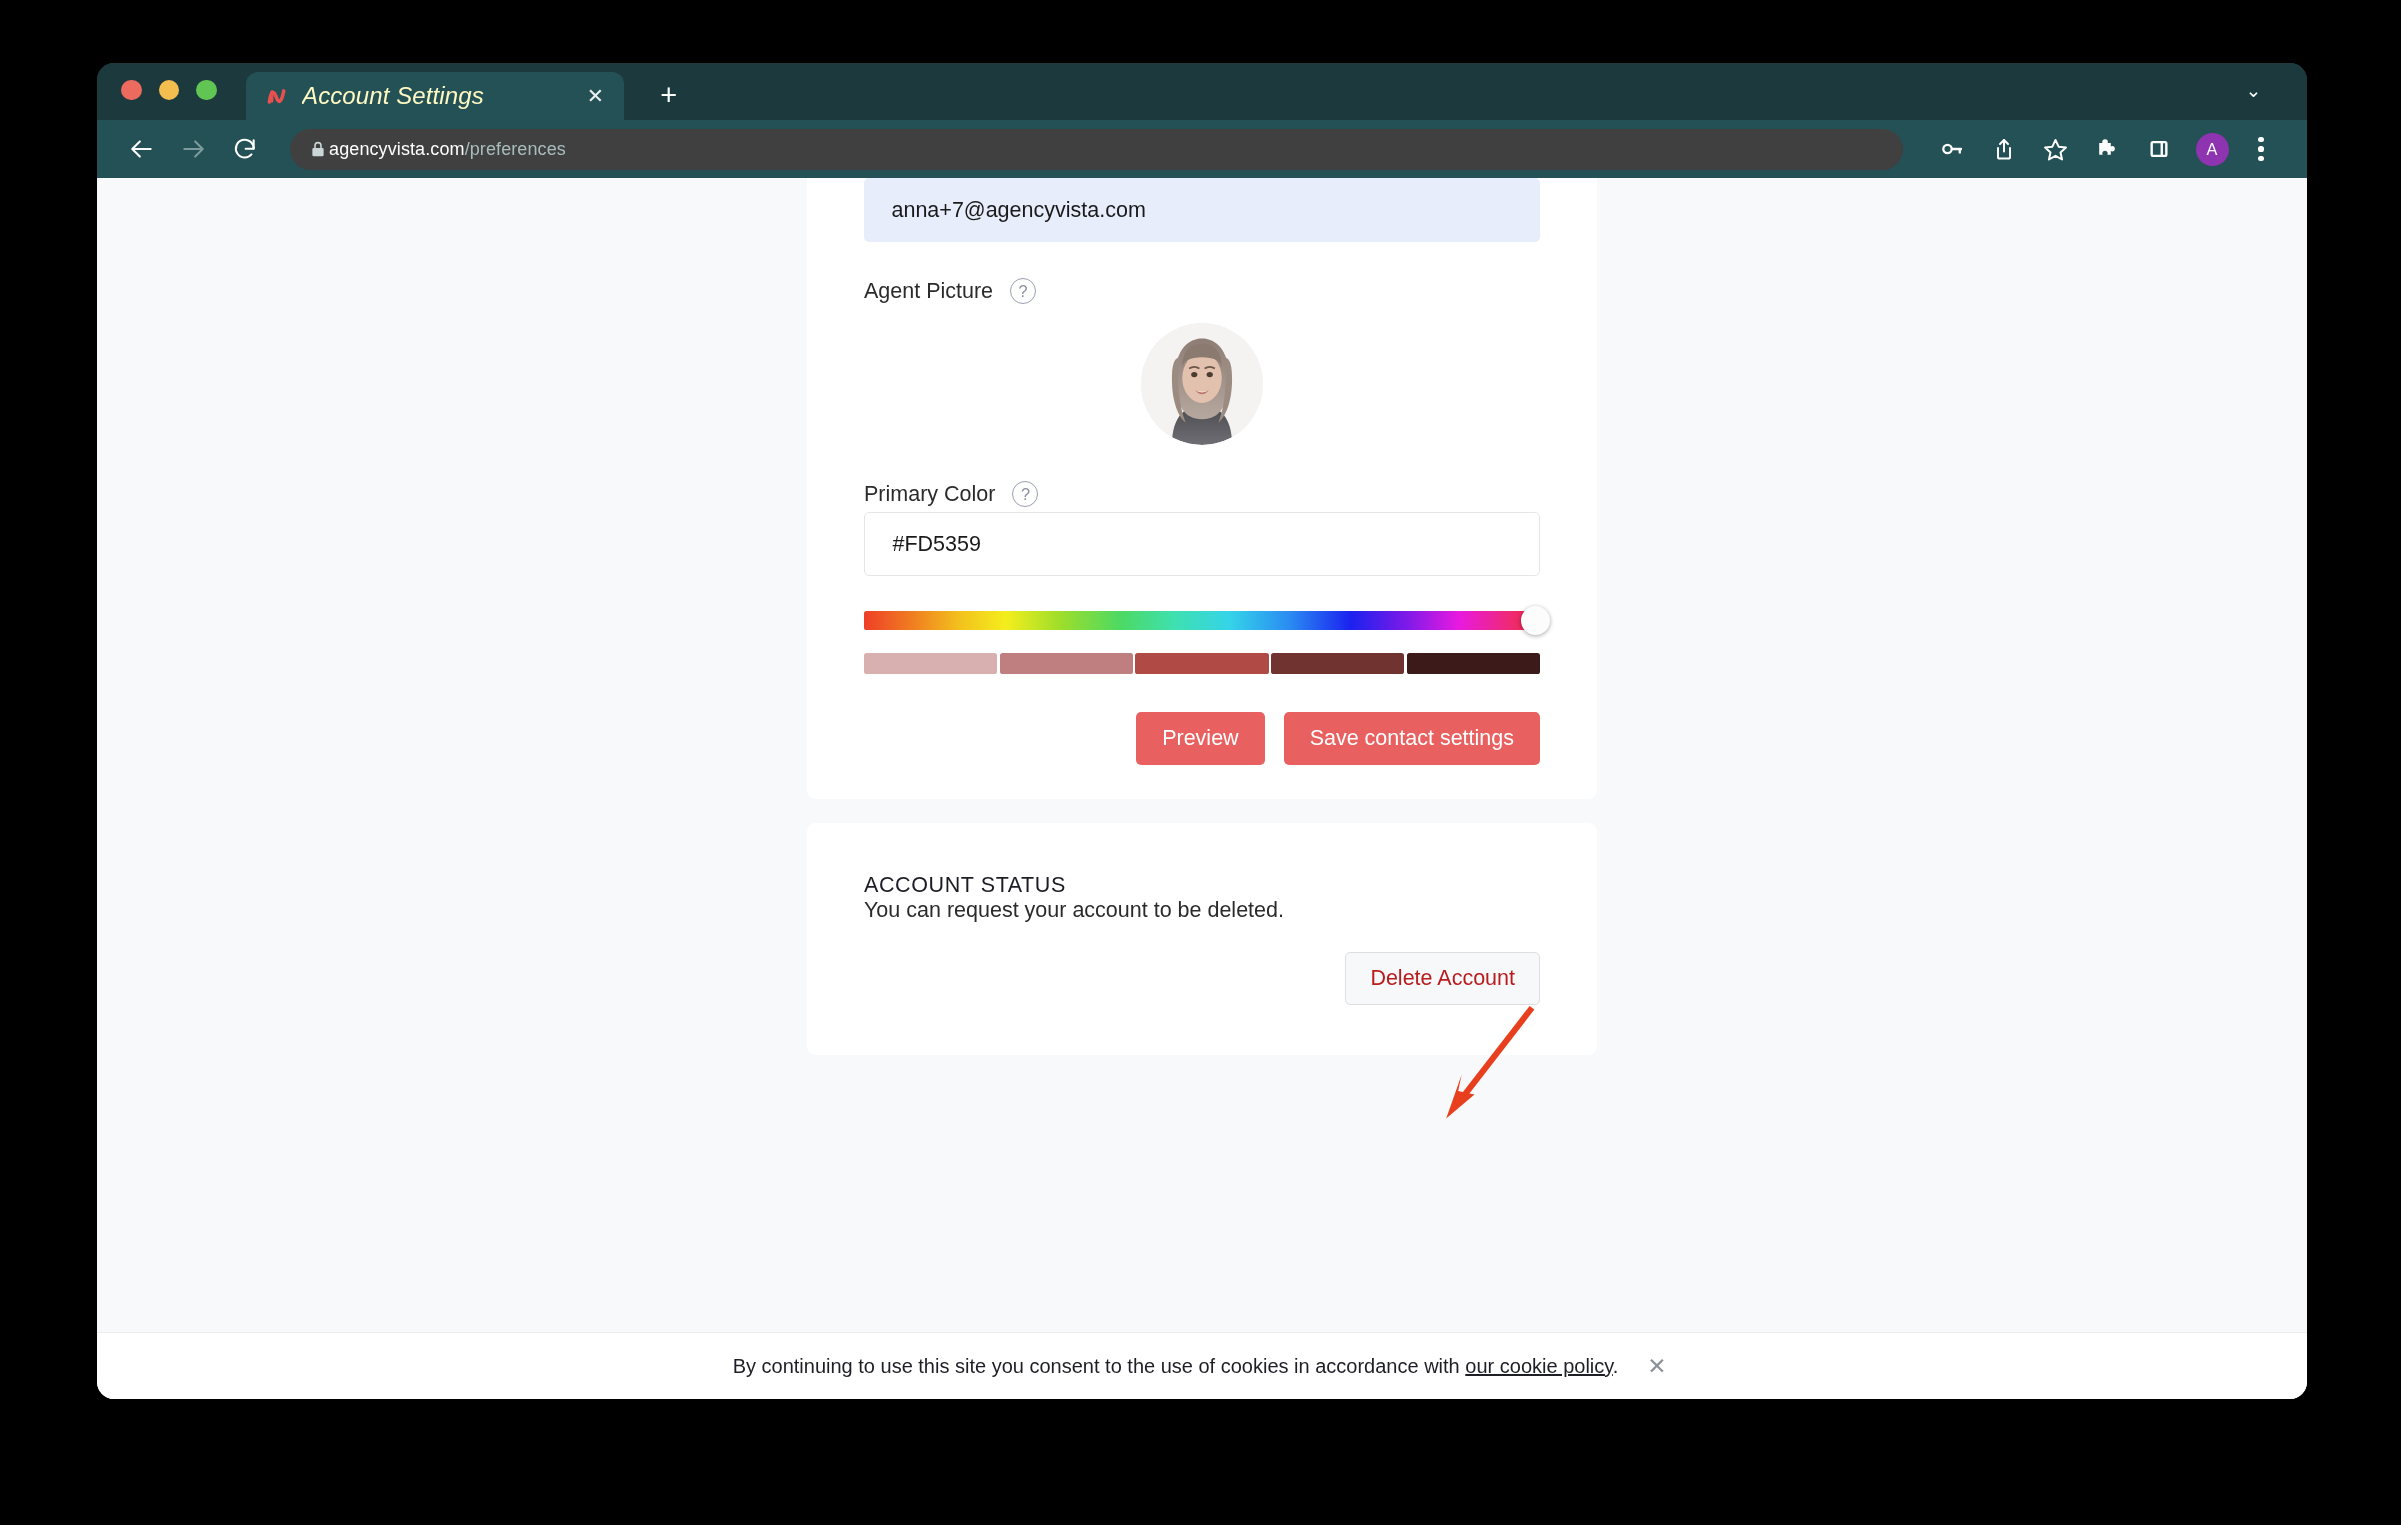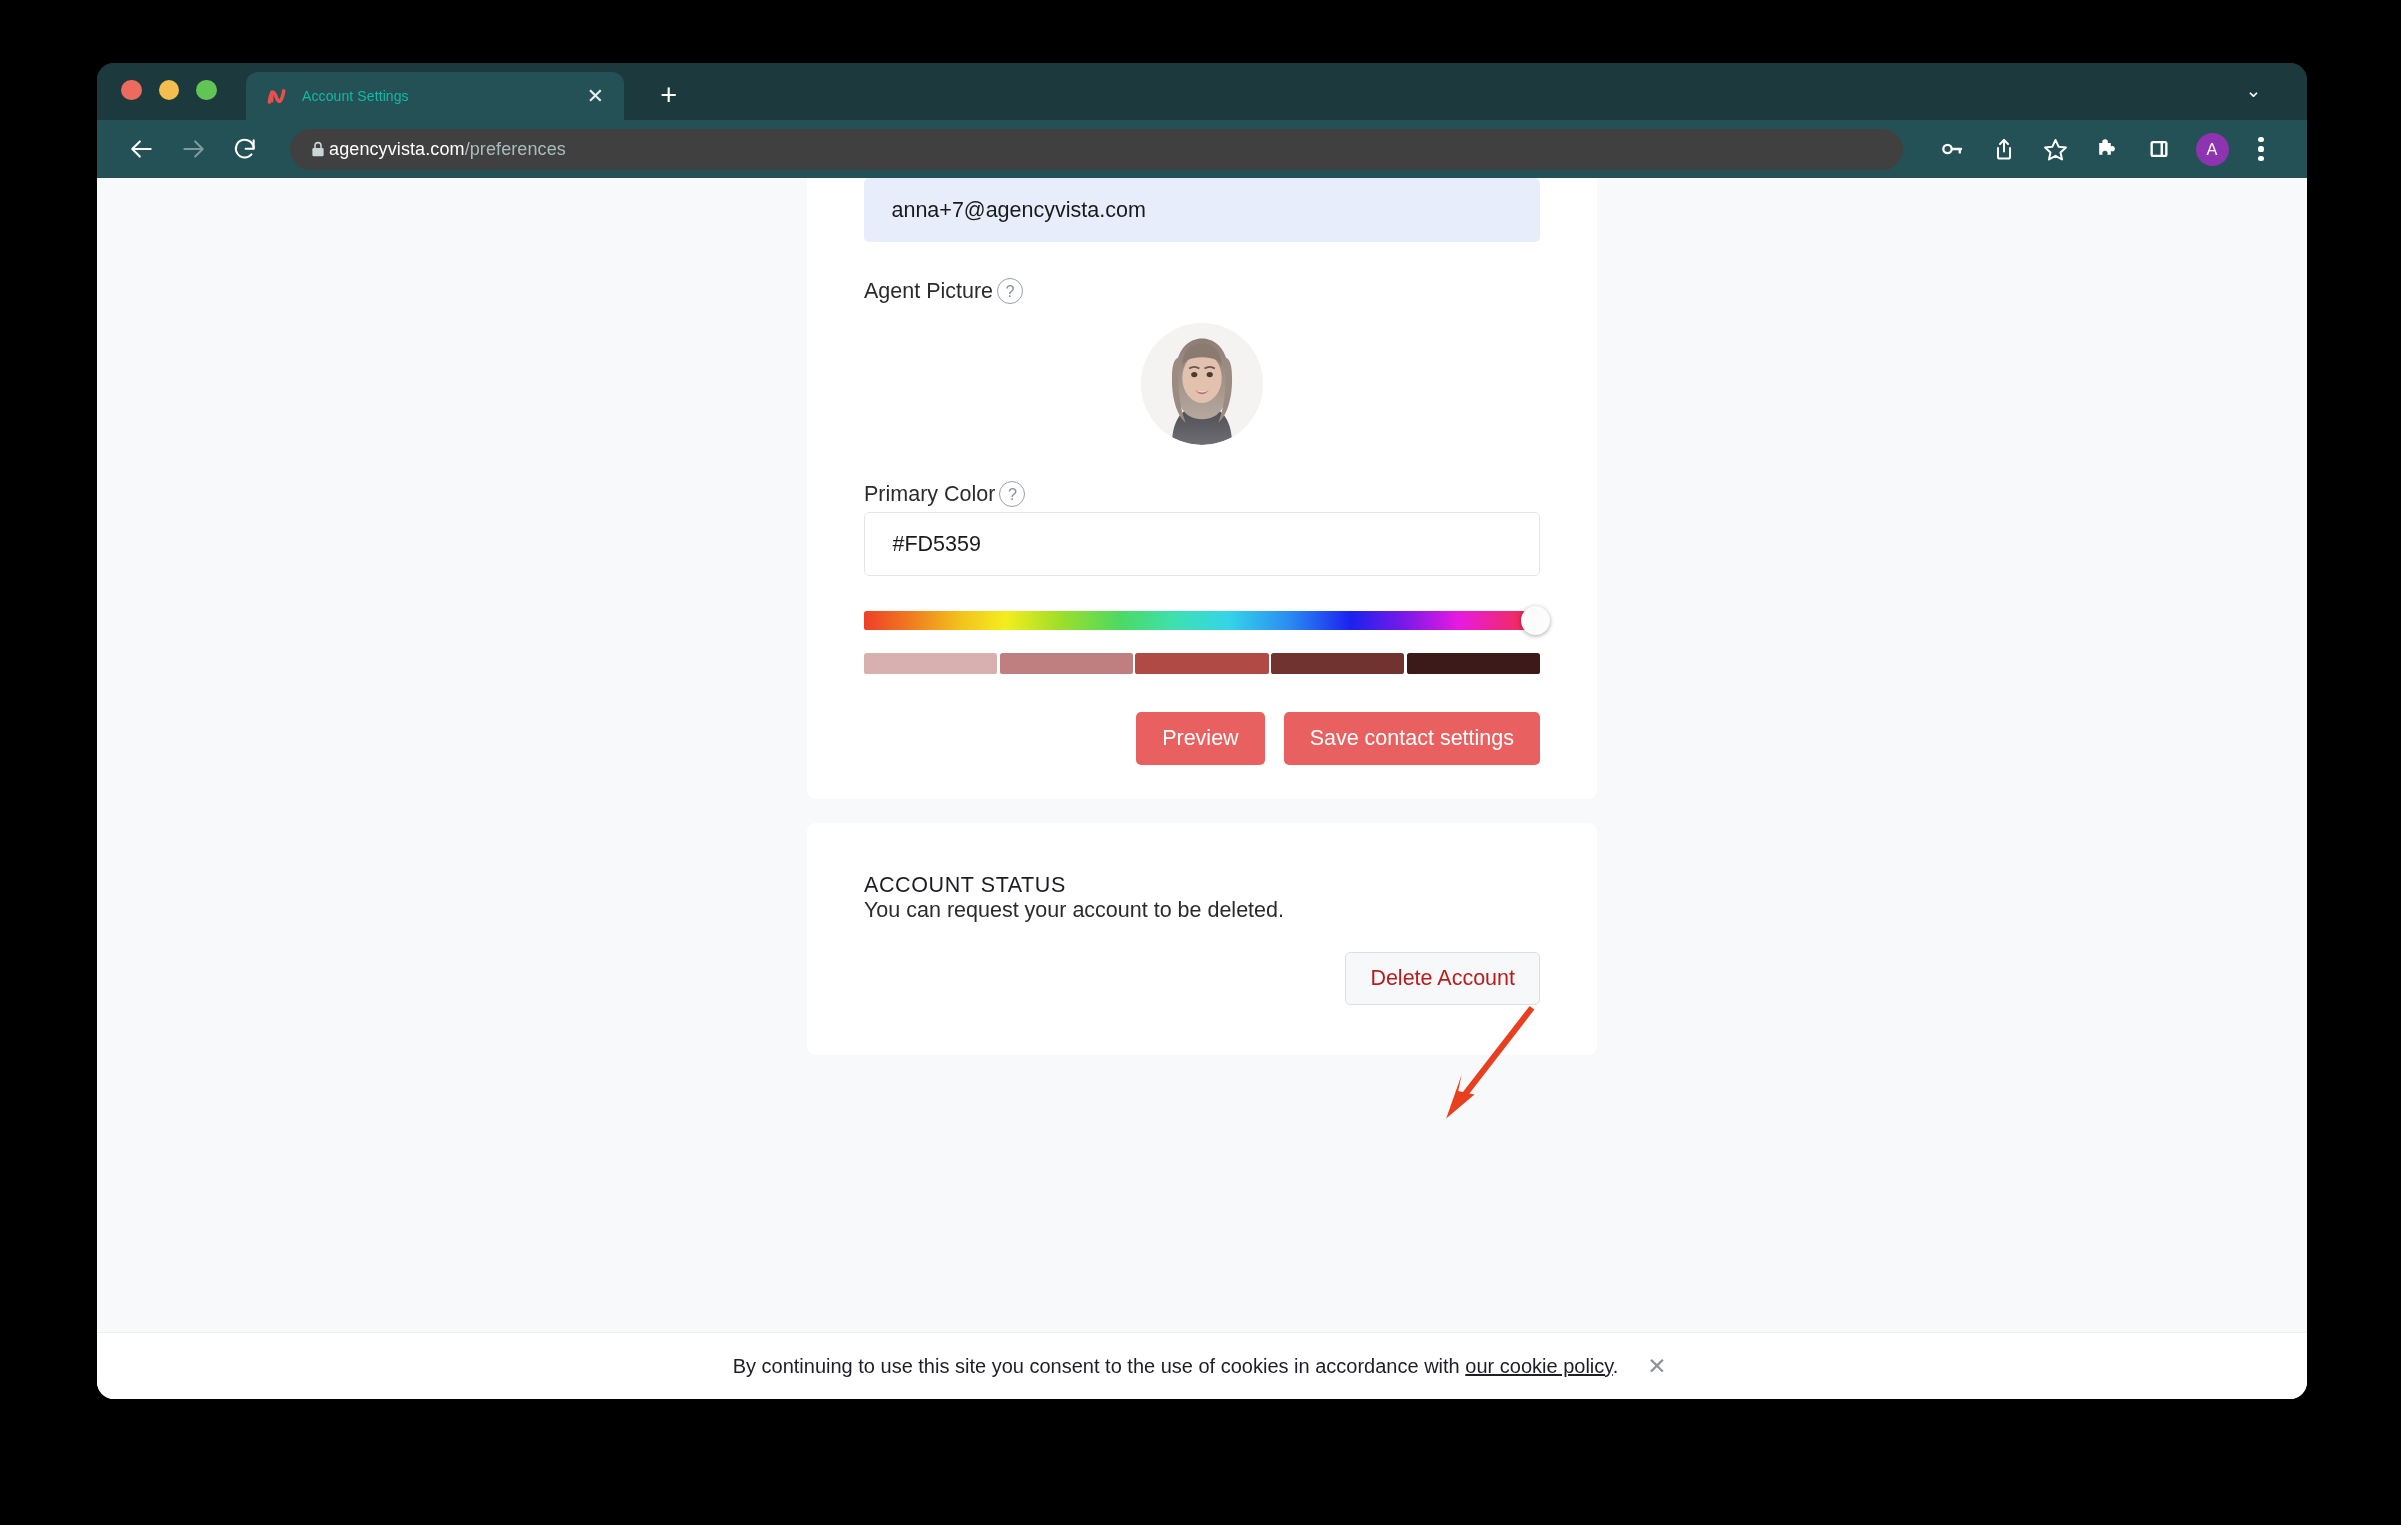--- a/index.html
+++ b/index.html
@@ -60,27 +60,28 @@
     padding: 0 15.4px 0 20.6px;
     gap: 13.7px;
     position: relative;
   }
   .tab-favicon {
     width: 22px; height: 22px;
     flex: none;
     display: flex; align-items: center; justify-content: center;
   }
   .tab-title {
-    color: #14b8a6;
-    font-size: 14px;
+    color: #fef9c3;
+    font-size: 24px;
     white-space: nowrap;
     overflow: hidden;
     text-overflow: ellipsis;
     flex: 1;
     letter-spacing: 0.1px;
+    font-style: italic;
   }
   .tab-close {
     width: 26px; height: 26px;
     display: flex; align-items: center; justify-content: center;
     color: #e8f0f0;
     font-size: 20.6px;
     flex: none;
   }
   .new-tab {
     margin-left: 26px;
@@ -204,21 +205,21 @@
     color: #1a1a1a;
     padding: 0 27.5px;
     font-family: "Liberation Sans", sans-serif;
     display: flex;
     align-items: center;
   }
 
   .field-label-row {
     display: flex;
     align-items: flex-end;
-    gap: 4px;
+    gap: 17px;
     margin-top: 36px;
     margin-bottom: 5.1px;
   }
   .field-label {
     font-size: 21.5px;
     color: #2b2b2b;
   }
   .help-icon {
     width: 26px; height: 26px;
     border-radius: 50%;

